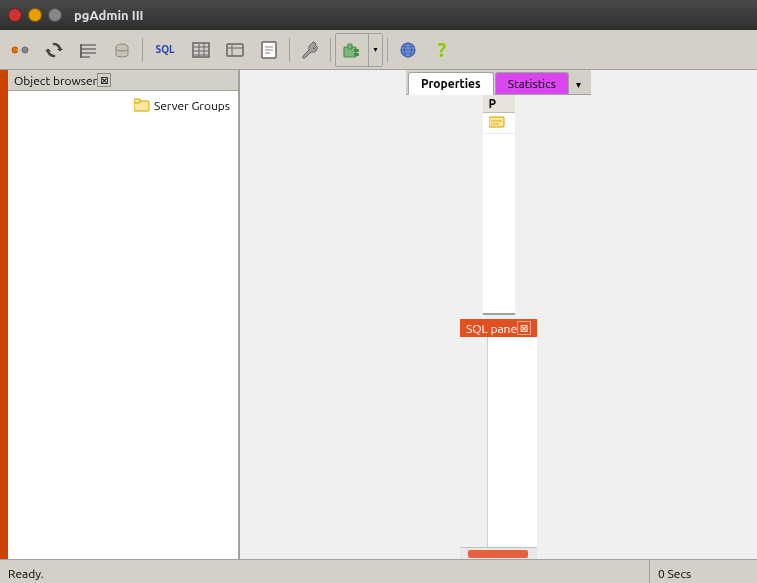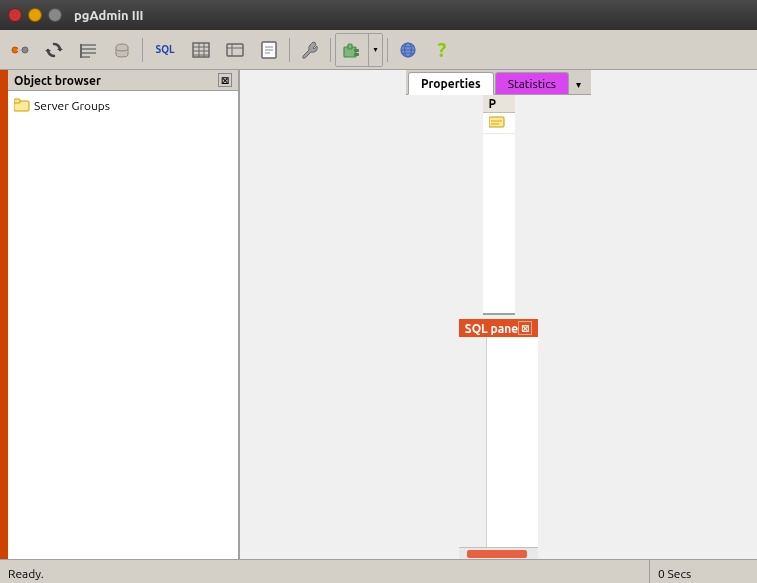--- a/index.html
+++ b/index.html
@@ -103,23 +103,23 @@
       border-right: 2px solid #a0a0a0;
       display: flex;
       flex-direction: column;
       position: relative;
     }
     #object-browser-header {
       background: #d4d0c8;
       border-bottom: 1px solid #a0a0a0;
       padding: 3px 6px;
       display: flex;
-      justify-content: space-between;
-      align-items: center;
-      font-weight: bold;
+      justify-content: flex-start;
+      align-items: center;
+      font-weight: normal;
       font-size: 12px;
     }
     .panel-close-btn {
       width: 14px;
       height: 14px;
       background: #d4d0c8;
       border: 1px solid #888;
       display: flex;
       align-items: center;
       justify-content: center;
@@ -231,21 +231,20 @@
     }
     
     #sql-pane-header {
       background: #e05020;
       color: #ffffff;
       padding: 2px 6px;
       font-size: 12px;
       display: flex;
       justify-content: space-between;
       align-items: center;
-      font-weight: bold;
     }
     .sql-pane-close {
       width: 14px;
       height: 14px;
       border: 1px solid rgba(255,255,255,0.5);
       display: flex;
       align-items: center;
       justify-content: center;
       font-size: 10px;
       cursor: pointer;
@@ -444,21 +443,21 @@
 
 <div id="main">
 
   <div id="left-panel">
     <div id="left-strip"></div>
     <div id="object-browser-header" style="padding-left:14px;">
       <span>Object browser</span>
       <div class="panel-close-btn">⊠</div>
     </div>
     <div id="tree-area">
-      <div class="tree-item" style="padding-left:14px;">
+      <div class="tree-item" style="padding-left:14px;justify-content:flex-end;">
         <span class="tree-item-icon">
 
           <svg width="16" height="14" viewBox="0 0 16 14">
             <rect x="0" y="3" width="15" height="10" rx="1" fill="#ffe89a" stroke="#c8a000" stroke-width="1"></rect>
             <rect x="0" y="1" width="6" height="4" rx="1" fill="#ffe89a" stroke="#c8a000" stroke-width="1"></rect>
           </svg>
         </span>
         <span>Server Groups</span>
       </div>
     </div>

